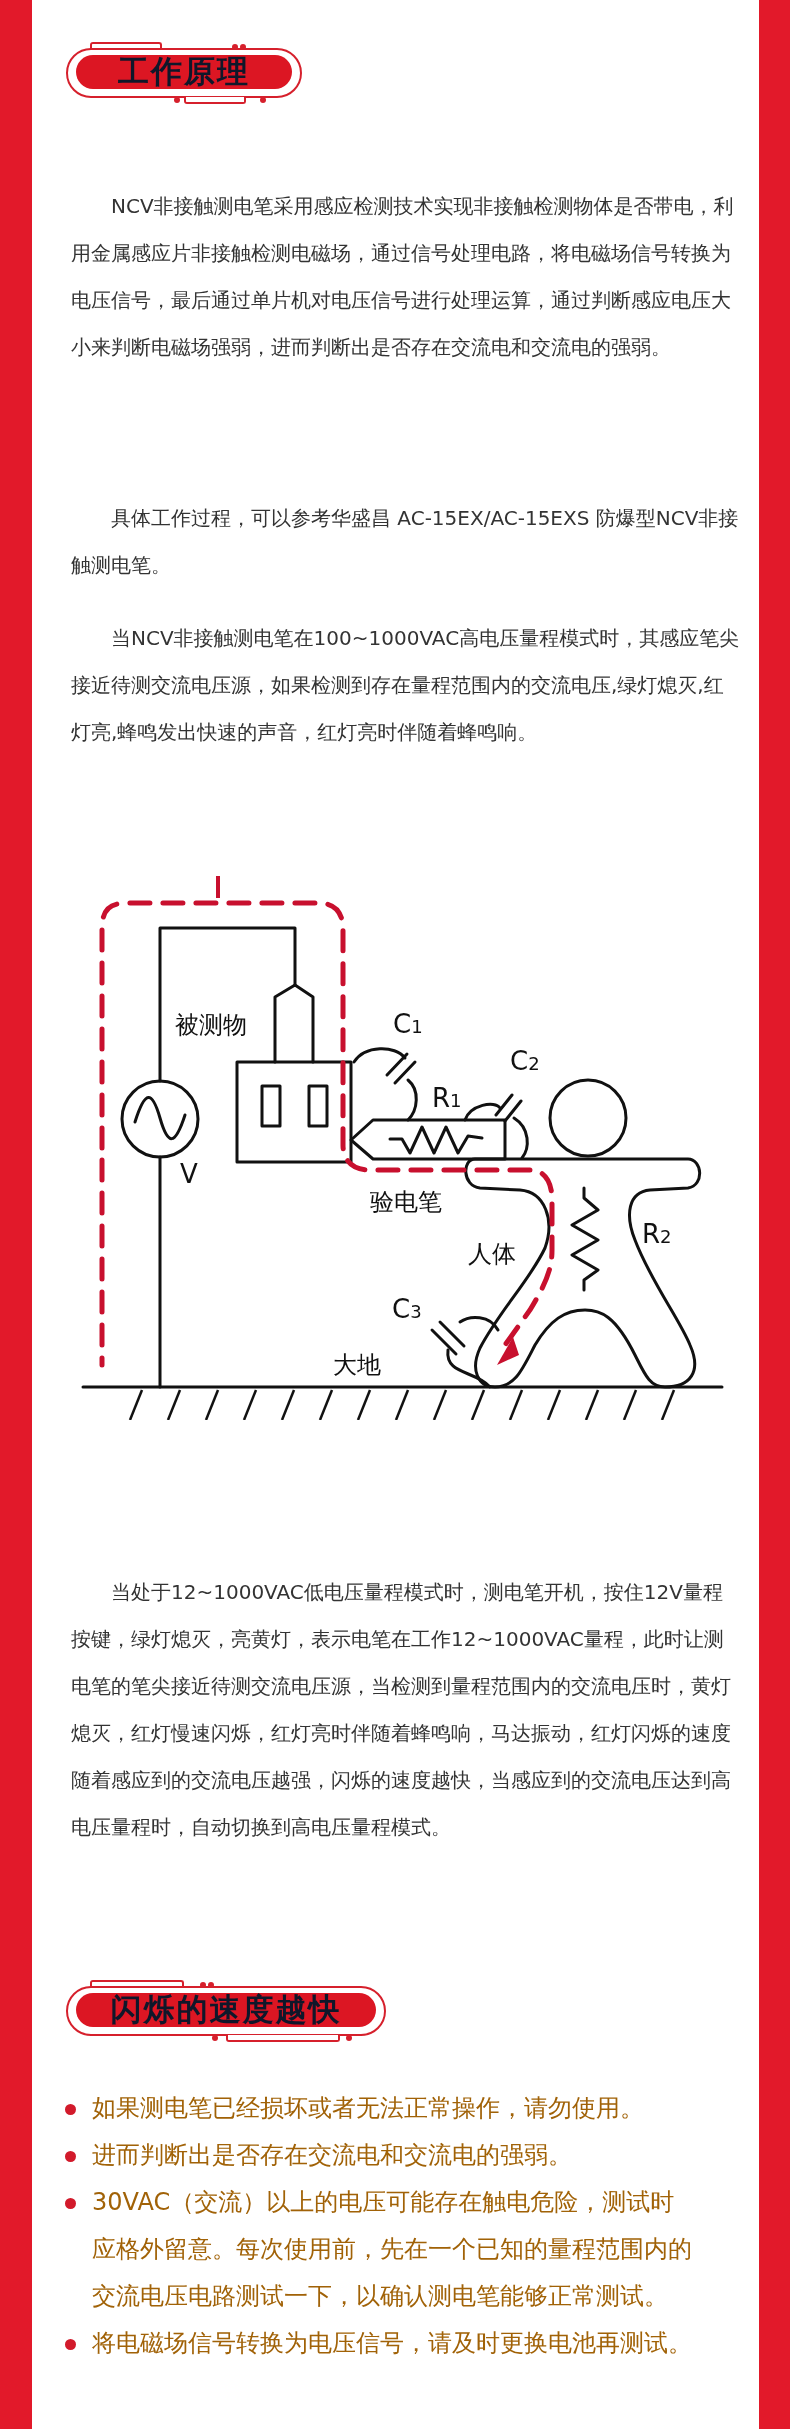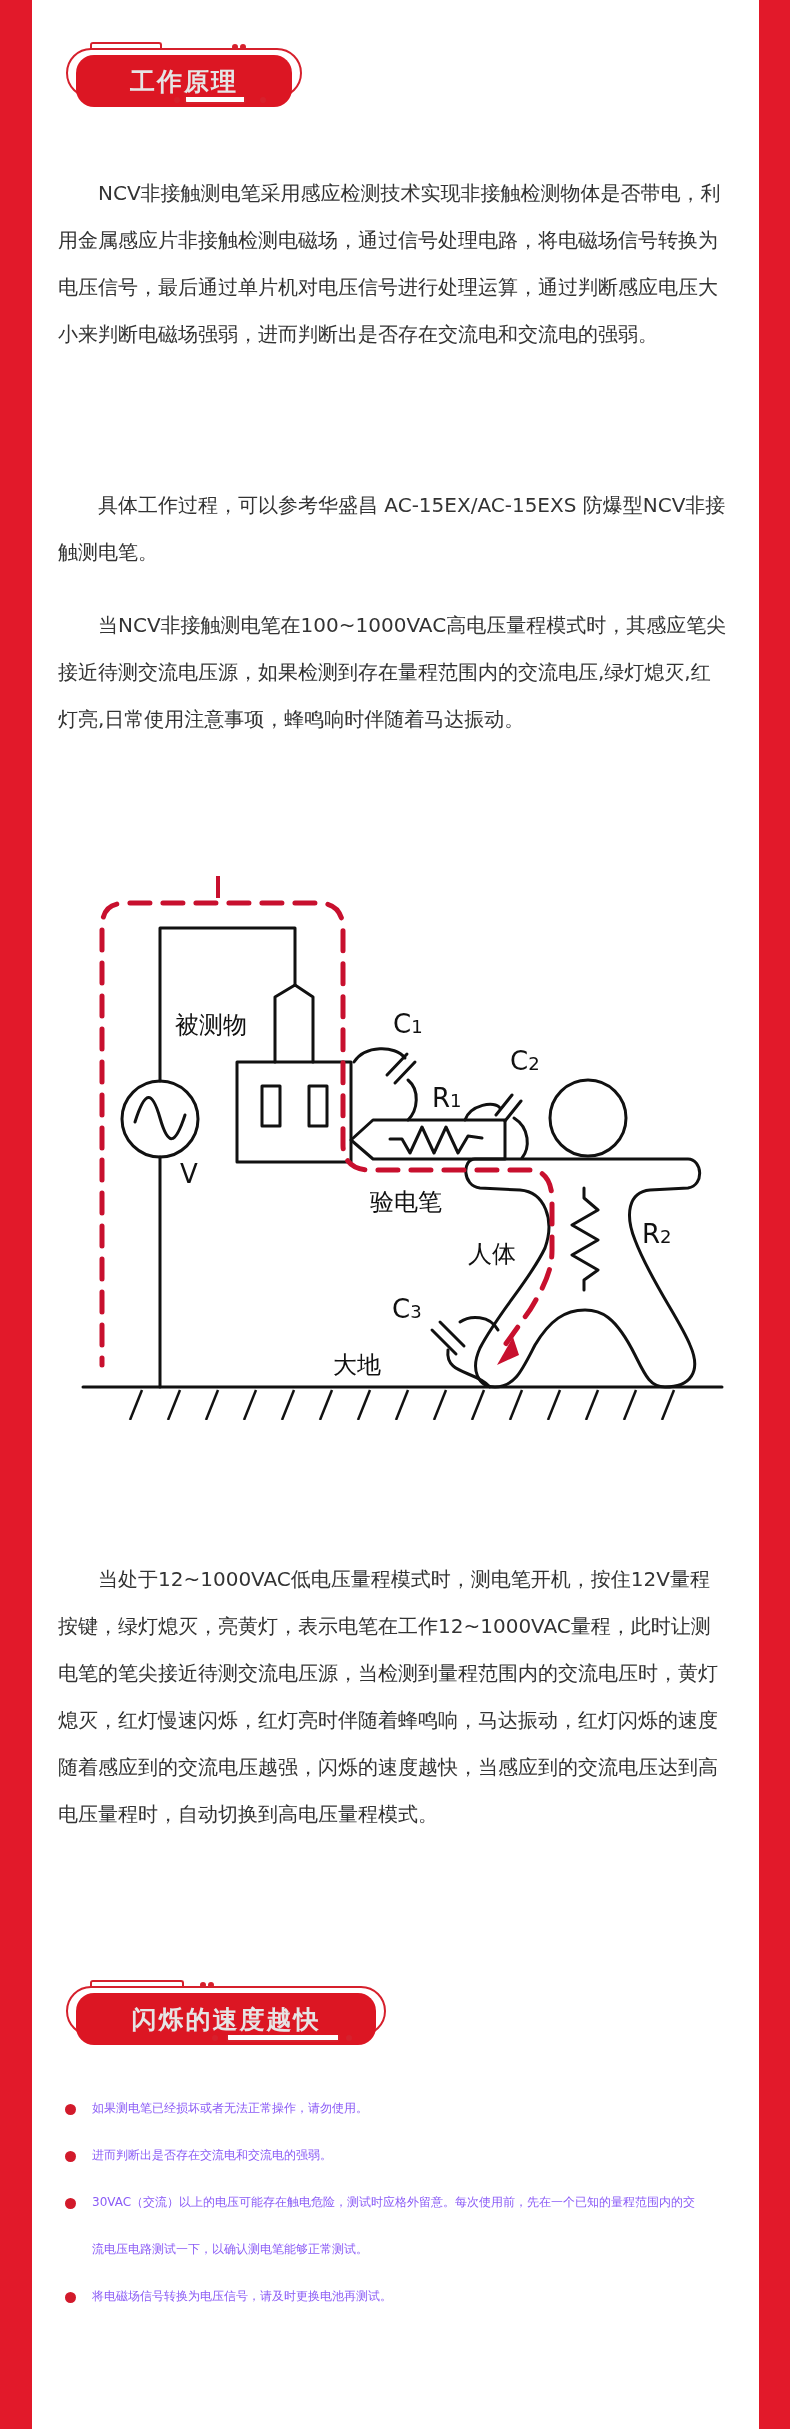--- a/index.html
+++ b/index.html
@@ -12,46 +12,46 @@
   .side-bar { position: absolute; top: 0; bottom: 0; width: 32px; background: #e2192a; }
   .side-bar.left { left: 0; }
   .side-bar.right { left: 759px; width: 31px; }
 
   .section-header { position: absolute; width: 240px; height: 64px; }
   .section-header .outer {
     position: absolute; left: 0; top: 8px; right: 0; height: 50px;
     border: 2px solid #d6202c; border-radius: 26px; box-sizing: border-box; background: #fff;
   }
   .section-header .inner {
-    position: absolute; left: 10px; top: 15px; right: 10px; height: 52px;
+    position: absolute; left: 10px; top: 15px; right: 10px; height: 34px;
     background: #dc1623; border-radius: 18px;
-    color: #e5e5e5; font-weight: bold; font-size: 25px; letter-spacing: 2px;
+    color: #0f172a; font-weight: bold; font-size: 31px; letter-spacing: 2px;
     display: flex; align-items: center; justify-content: center;
   }
   .section-header .deco-top {
     position: absolute; left: 24px; top: 2px; width: 68px; height: 6px;
     border: 2px solid #d6202c; border-bottom: none; border-radius: 3px 3px 0 0; background:#fff;
   }
   .section-header .deco-bot {
     position: absolute; top: 57px; width: 58px; height: 5px;
     border: 2px solid #d6202c; border-top: none; border-radius: 0 0 3px 3px; background:#fff;
   }
   .dot { position: absolute; width: 6px; height: 6px; border-radius: 50%; background: #d6202c; }
 
   .para {
     position: absolute; left: 58px; width: 670px;
     font-size: 20px; line-height: 47px; color: #333;
-    text-indent: 2em; margin: 0; text-align: left;
+    text-indent: 2em; margin: 13px; text-align: left;
   }
 
   .diagram { position: absolute; left: 60px; top: 860px; width: 680px; height: 560px; }
 
   .notes { position: absolute; left: 58px; top: 2085px; width: 680px; list-style: none; margin: 0; padding: 0; }
   .notes li {
-    position: relative; padding-left: 34px; font-size: 12px; line-height: 47px; color: #8b5cf6;
+    position: relative; padding-left: 34px; font-size: 24px; line-height: 47px; color: #a16207;
   }
   .notes li .bullet {
     position: absolute; left: 7px; top: 19px; width: 11px; height: 11px; border-radius: 50%; background: #d21a2b;
   }
 </style>
 </head>
 <body>
 
 <div class="side-bar left"></div>
 <div class="side-bar right"></div>
@@ -62,21 +62,21 @@
   <span class="dot" style="left:174px; top:4px;"></span>
   <div class="outer"></div>
   <div class="inner">工作原理</div>
   <div class="deco-bot" style="left:118px;"></div>
   <span class="dot" style="left:108px; top:57px;"></span>
   <span class="dot" style="left:194px; top:57px;"></span>
 </div>
 
 <p class="para" style="top:170px;">NCV非接触测电笔采用感应检测技术实现非接触检测物体是否带电，利用金属感应片非接触检测电磁场，通过信号处理电路，将电磁场信号转换为电压信号，最后通过单片机对电压信号进行处理运算，通过判断感应电压大小来判断电磁场强弱，进而判断出是否存在交流电和交流电的强弱。</p>
 <p class="para" style="top:482px;">具体工作过程，可以参考华盛昌 AC-15EX/AC-15EXS 防爆型NCV非接触测电笔。</p>
-<p class="para" style="top:602px;">当NCV非接触测电笔在100~1000VAC高电压量程模式时，其感应笔尖接近待测交流电压源，如果检测到存在量程范围内的交流电压,绿灯熄灭,红灯亮,日常使用注意事项，蜂鸣响时伴随着马达振动。</p>
+<p class="para" style="top:602px;">当NCV非接触测电笔在100~1000VAC高电压量程模式时，其感应笔尖接近待测交流电压源，如果检测到存在量程范围内的交流电压,绿灯熄灭,红灯亮,蜂鸣发出快速的声音，红灯亮时伴随着蜂鸣响。</p>
 
 <svg class="diagram" viewBox="60 860 680 560" width="680" height="560">
   <g fill="none" stroke="#111" stroke-width="3" stroke-linecap="round" stroke-linejoin="round">
 
     <polyline points="160,1081 160,928 295,928 295,985"></polyline>
     <line x1="160" y1="1157" x2="160" y2="1387"></line>
 
     <circle cx="160" cy="1119" r="38"></circle>
     <path d="M135,1122 C145,1090 152,1090 160,1118 C168,1146 175,1146 185,1115"></path>
 

